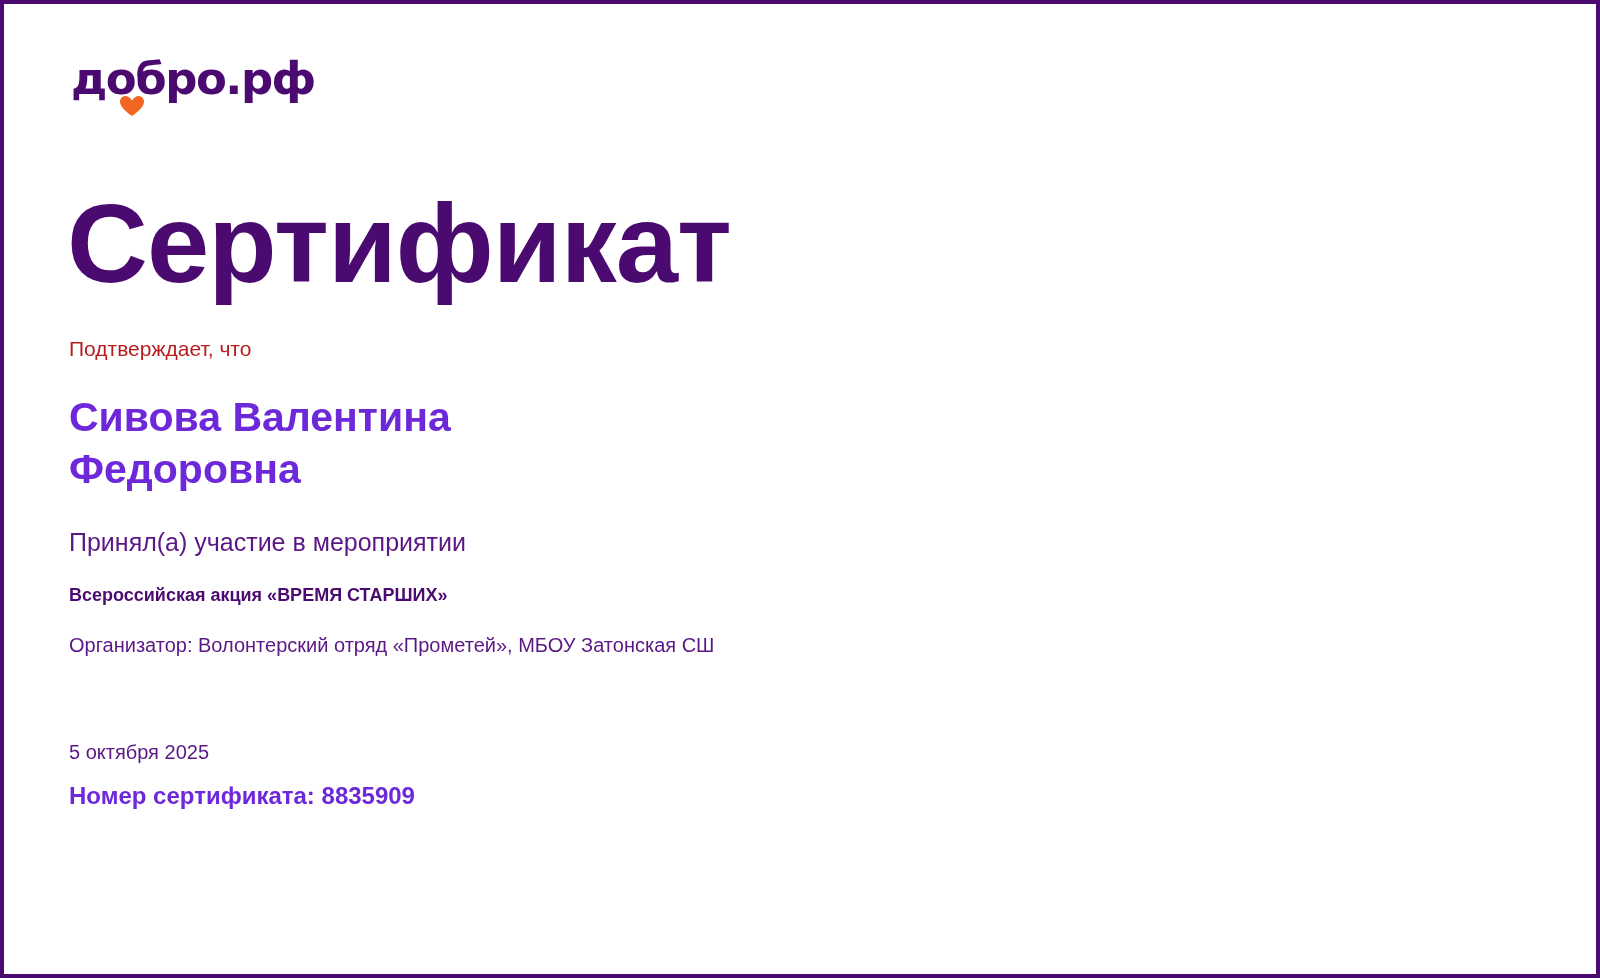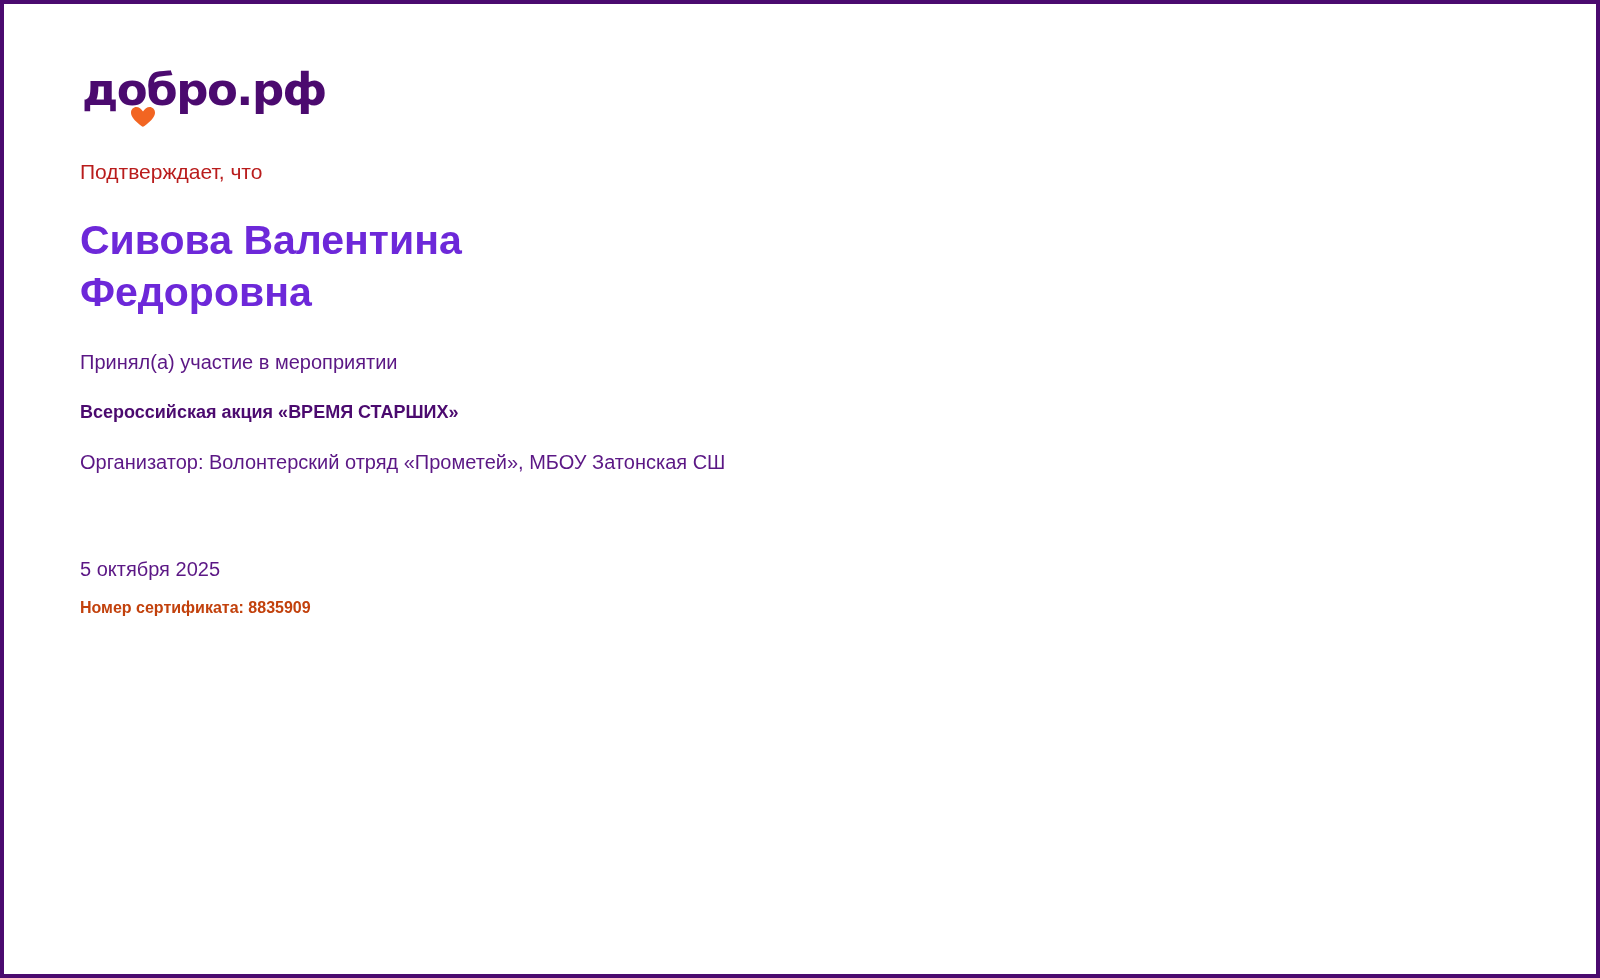--- a/index.html
+++ b/index.html
@@ -16,21 +16,21 @@
   }
 
   
   .certificate {
     position: relative;
     box-sizing: border-box;
     width: 1600px;
     height: 978px;
     background: #ffffff;
     border: 4px solid #4B0A6F;
-    padding: 12px;
+    padding: 1px;
   }
 
   .inner {
     position: relative;
     box-sizing: border-box;
     width: 100%;
     height: 100%;
     padding: 46px 0 0 62px;
   }
 
@@ -82,21 +82,21 @@
     margin: 30px 0 0 2px;
     max-width: 560px;
     font-size: 41px;
     font-weight: bold;
     color: #6d28d9;
     line-height: 1.28;
   }
 
   .participation {
     margin: 32px 0 0 2px;
-    font-size: 20px;
+    font-size: 25px;
     color: #5B1785;
   }
 
   .event-name {
     margin: 28px 0 0 2px;
     font-size: 18px;
     font-weight: bold;
     color: #4B0A6F;
   }
 
@@ -114,39 +114,40 @@
     font-size: 20px;
     color: #5B1785;
     margin: 0 0 18px 0;
   }
   .footer-location {
     font-size: 20px;
     color: #5B1785;
     margin: 0 0 14px 0;
   }
   .footer-number {
-    font-size: 16px;
+    font-size: 24px;
     font-weight: bold;
-    color: #c2410c;
+    color: #6d28d9;
     margin: 0;
   }
 </style>
 </head>
 <body>
 
 <div class="certificate">
   <div class="inner">
 
     <div class="logo-block">
       <div class="logo-wordmark">добро.рф</div>
       <svg class="logo-heart" viewBox="0 0 26 22" aria-hidden="true">
         <path d="M13 21 C13 21 1 13.5 1 6.8 C1 3.2 3.6 1 6.3 1 C9.0 1 11.3 3.0 13 5.6 C14.7 3.0 17.0 1 19.7 1 C22.4 1 25 3.2 25 6.8 C25 13.5 13 21 13 21 Z" fill="#F26522"></path>
       </svg>
     </div>
 
+    <h1 class="headline">Сертификат</h1>
 
     <p class="intro">Подтверждает, что</p>
 
     <p class="recipient">Сивова Валентина Федоровна</p>
 
     <p class="participation">Принял(а) участие в мероприятии</p>
 
     <p class="event-name">Всероссийская акция «ВРЕМЯ СТАРШИХ»</p>
 
     <p class="organizer">Организатор: Волонтерский отряд «Прометей», МБОУ Затонская СШ</p>

